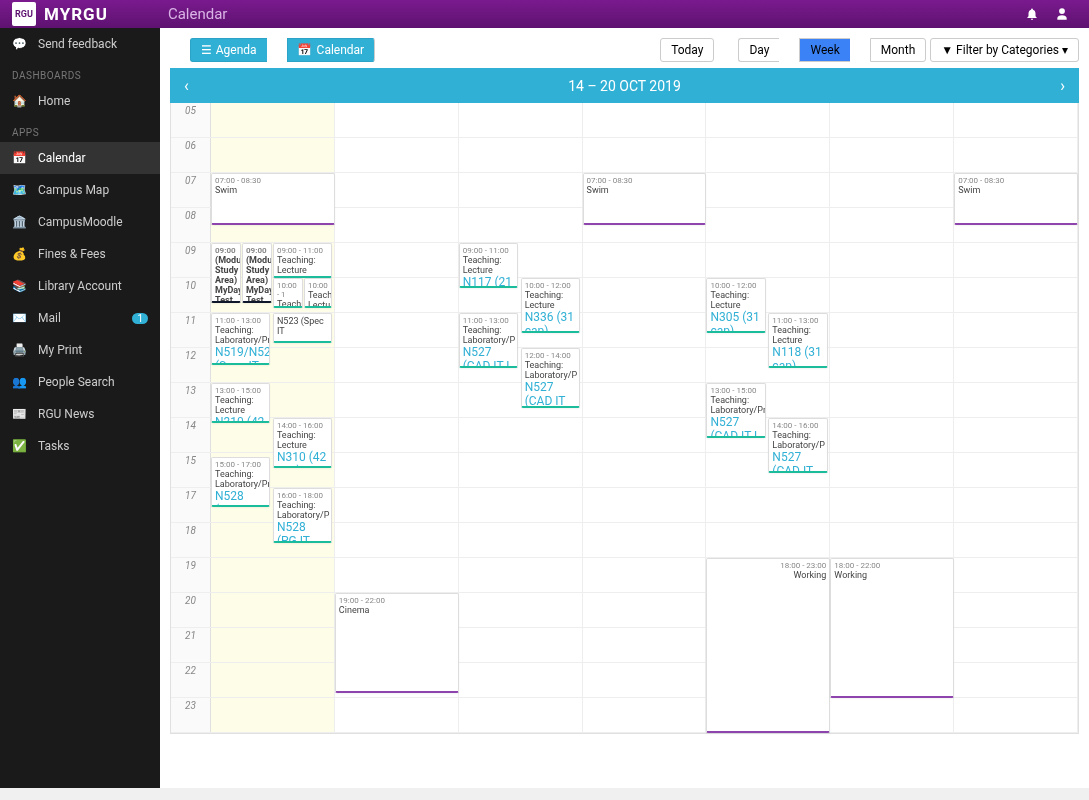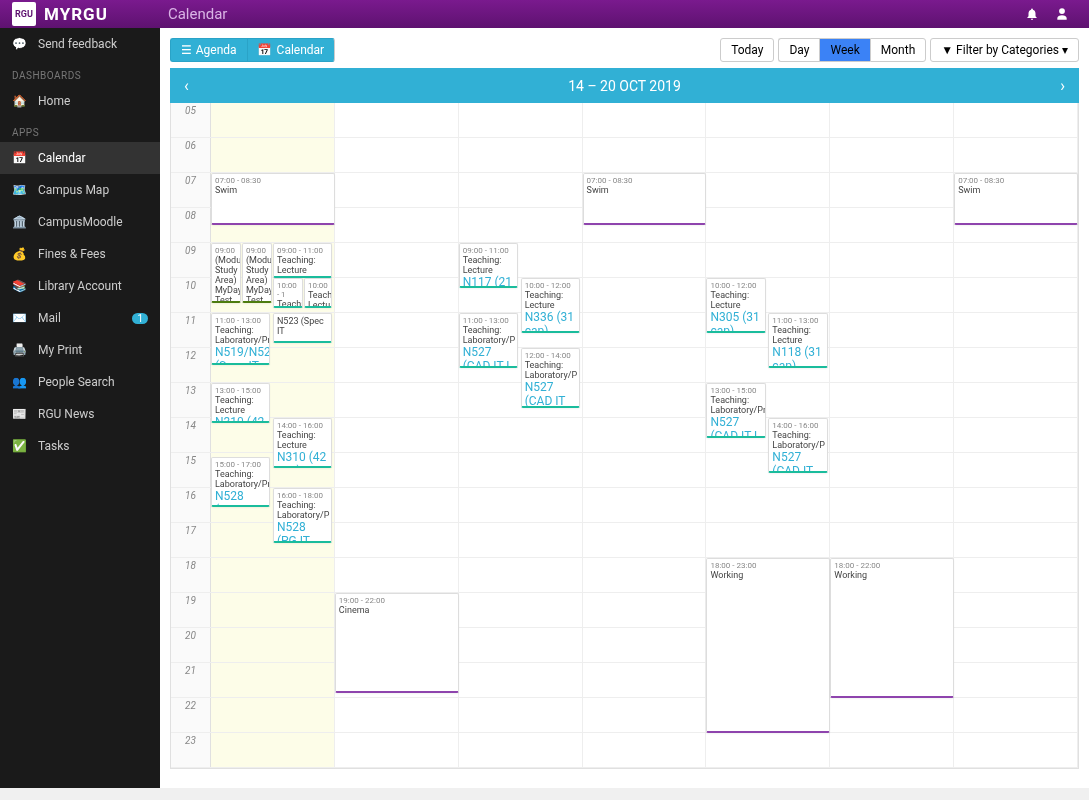--- a/index.html
+++ b/index.html
@@ -16,42 +16,42 @@
 .sidebar .item.active { background:#333; color:#fff; }
 .sidebar .section { padding:10px 12px 4px; color:#777; font-size:10px; letter-spacing:0.5px; }
 .sidebar .icon { width:16px; margin-right:10px; text-align:center; }
 .sidebar .badge { margin-left:auto; background:#31b0d5; color:#fff; border-radius:8px; padding:0 5px; font-size:10px; }
 .main { flex:1; background:#fff; padding:10px; overflow:auto; }
 .toolbar { display:flex; align-items:center; gap:4px; margin-bottom:6px; }
 .btn { border:1px solid #ccc; background:#fff; padding:4px 10px; font-size:12px; border-radius:3px; cursor:pointer; }
 .btn.blue { background:#31b0d5; border-color:#2aa3c7; color:#fff; }
 .btn.blue .icon { margin-right:4px; }
 .btn-group { display:flex; }
-.btn-group .btn { border-radius:0; border-right:0; }
+.btn-group .btn { border-radius:0; border-right:0;margin-left:20px; }
 .btn-group .btn:first-child { border-radius:3px 0 0 3px; }
 .btn-group .btn:last-child { border-radius:0 3px 3px 0; border-right:1px solid #ccc; }
 .btn.active { background:#3b82f6; }
 .spacer { flex:1; }
 .weeknav { background:#31b0d5; color:#fff; display:flex; align-items:center; justify-content:space-between; padding:8px 14px; font-size:14px; }
 .weeknav .nav { cursor:pointer; font-size:16px; }
 .calendar-body { position:relative; border:1px solid #e0e0e0; border-top:none; }
 .hour-grid { }
 .hour-row { display:flex; height:35px; border-bottom:1px solid #eee;font-style:italic; }
 .hour-label { width:40px; font-size:10px; color:#888; text-align:center; padding-top:2px; background:#fafafa; border-right:1px solid #e0e0e0; }
 .day-col { flex:1; border-right:1px solid #eee; position:relative; }
 .day-col.today { background:#fdfde8; }
 .events-layer { position:absolute; top:0; left:40px; right:0; bottom:0; display:flex; }
 .events-layer .col { flex:1; position:relative; }
 .event { position:absolute; background:#fff; border:1px solid #ddd; font-size:9px; padding:2px 3px; overflow:hidden; border-radius:2px; box-shadow:0 1px 2px rgba(0,0,0,0.05); }
 .event .time { color:#888; font-size:8px; }
 .event .title { color:#444; }
 .event .room { color:#31b0d5; font-size:12px; }
 .event.purple { border-bottom:2px solid #8e44ad; }
 .event.teal { border-bottom:2px solid #1abc9c; }
-.event.orange { border-bottom:2px solid #4d7c0f; }
+.event.orange { border-bottom:2px solid #0f172a;font-weight:bold; }
 svg { width:14px; height:14px; fill:currentColor; }
 </style>
 </head>
 <body>
 
 <div class="topbar">
   <div class="logo-box">RGU</div>
   <div class="brand">MYRGU</div>
   <div class="top-title">Calendar</div>
   <div class="top-spacer"></div>
@@ -250,30 +250,20 @@
             <div class="hour-label">15</div>
             <div class="day-col today"></div>
             <div class="day-col"></div>
             <div class="day-col"></div>
             <div class="day-col"></div>
             <div class="day-col"></div>
             <div class="day-col"></div>
             <div class="day-col"></div>
           </div>
           <div class="hour-row">
-            <div class="hour-label">16</div>
-            <div class="day-col today"></div>
-            <div class="day-col"></div>
-            <div class="day-col"></div>
-            <div class="day-col"></div>
-            <div class="day-col"></div>
-            <div class="day-col"></div>
-            <div class="day-col"></div>
-          </div>
-          <div class="hour-row">
             <div class="hour-label">17</div>
             <div class="day-col today"></div>
             <div class="day-col"></div>
             <div class="day-col"></div>
             <div class="day-col"></div>
             <div class="day-col"></div>
             <div class="day-col"></div>
             <div class="day-col"></div>
           </div>
           <div class="hour-row">
@@ -441,21 +431,21 @@
             <div class="event teal" style="top: 280px; height: 55px; left: 0%; width: 48%;">
               <div class="time">13:00 - 15:00</div>
               <div class="title">Teaching: Laboratory/Practical</div>
               <div class="room">N527 (CAD IT L cap) - S4V8</div>
             </div>
             <div class="event teal" style="top: 315px; height: 55px; left: 50%; width: 48%;">
               <div class="time">14:00 - 16:00</div>
               <div class="title">Teaching: Laboratory/P</div>
               <div class="room">N527 (CAD IT Lab - 30 cap)</div>
             </div>
-            <div class="event purple" style="top: 455px; height: 175px; left: 0%; width: 100%;">
+            <div class="event purple" style="top: 455px; height: 175px; left: 0%; width: 100%; text-align: right;">
               <div class="time">18:00 - 23:00</div>
               <div class="title">Working</div>
             </div>
           </div>
         <div class="col">
             <div class="event purple" style="top: 455px; height: 140px; left: 0%; width: 100%;">
               <div class="time">18:00 - 22:00</div>
               <div class="title">Working</div>
             </div>
           </div>

